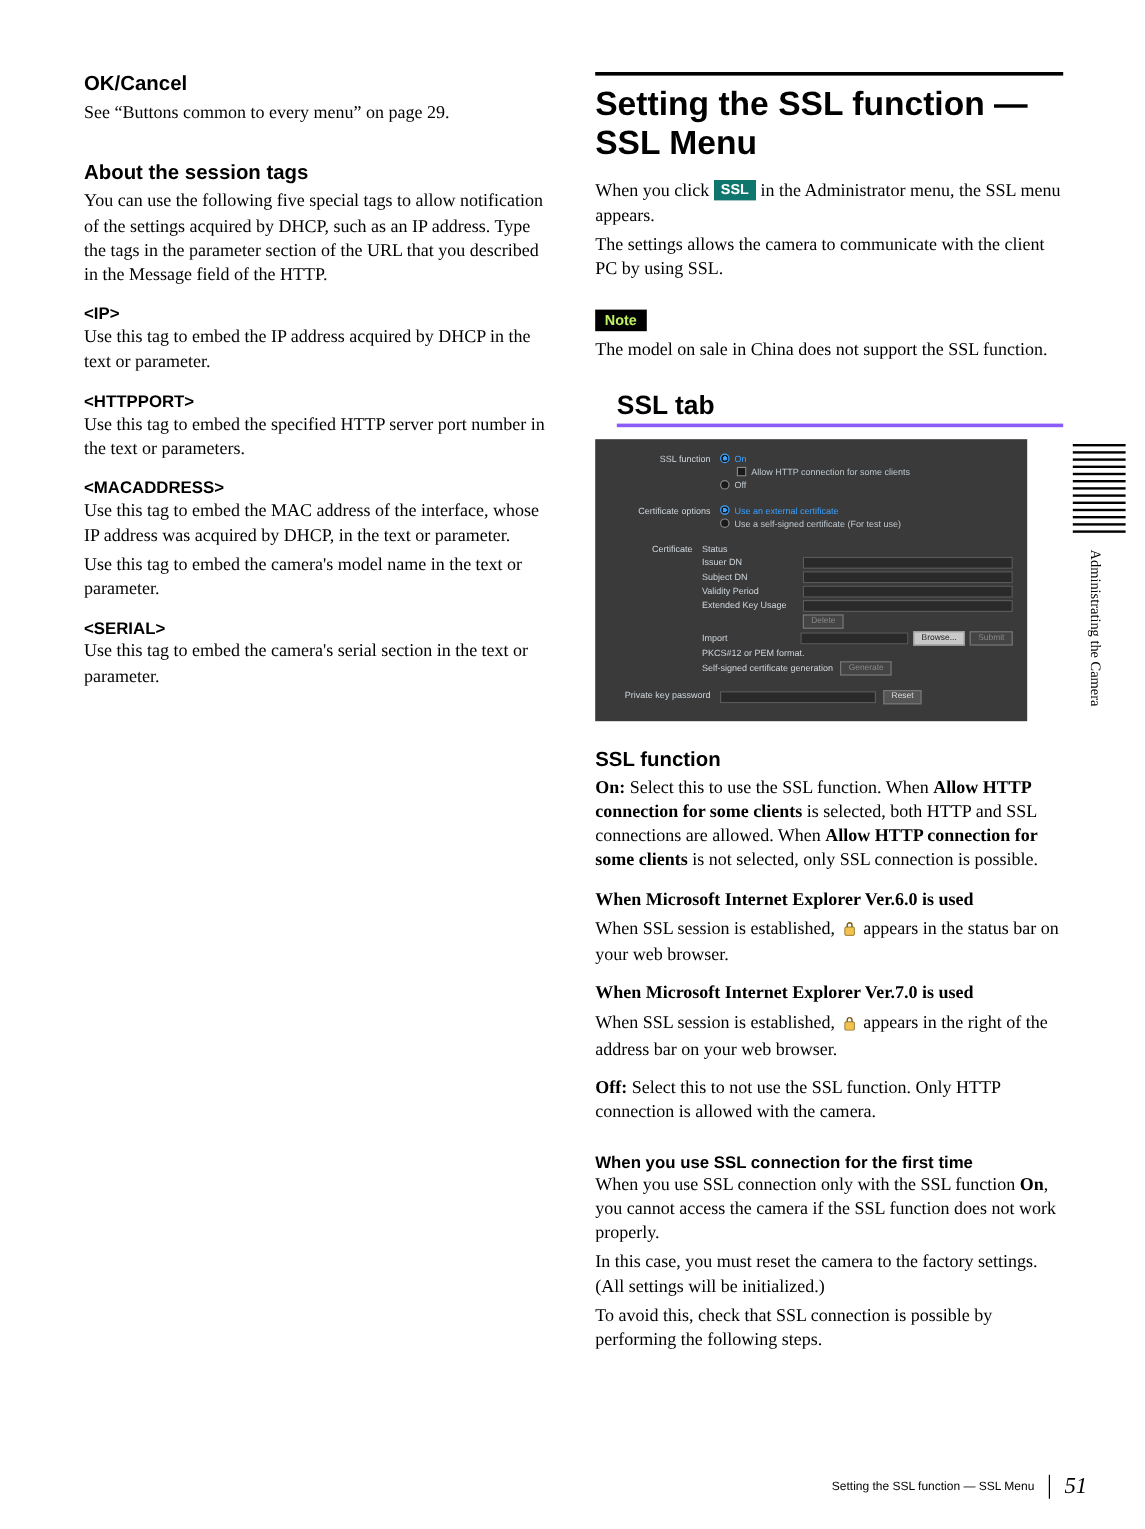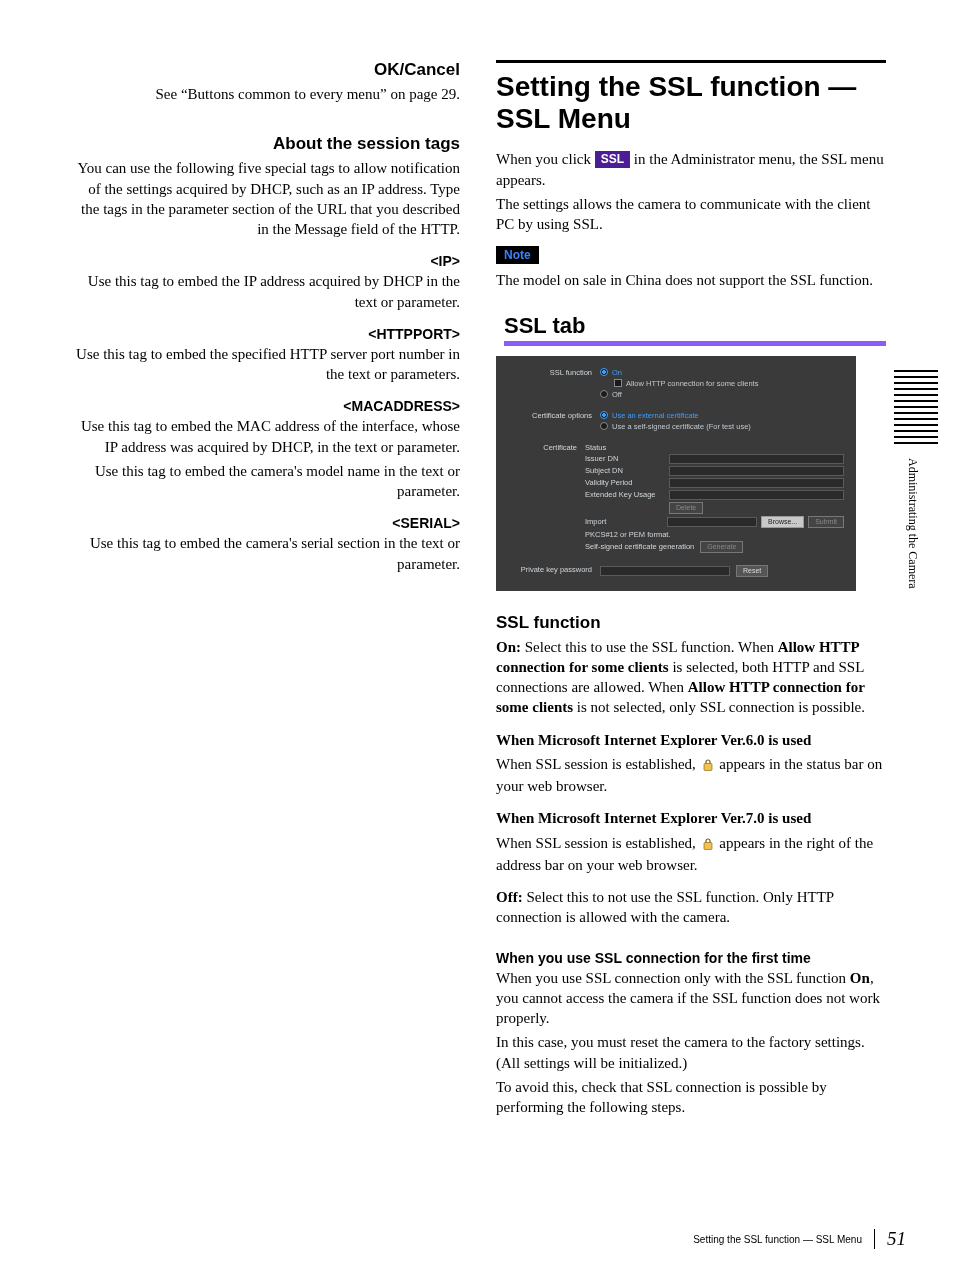--- a/index.html
+++ b/index.html
@@ -12,78 +12,78 @@
     font-size: 15px;
     color: #000;
     position: relative;
   }
   .page {
     padding: 60px 60px 0 70px;
     display: flex;
     gap: 36px;
   }
   .col { flex: 1; min-width: 0; }
-  .col-left { max-width: 390px; text-align: right; }
+  .col-left { max-width: 390px; }
   .col-right { max-width: 390px; }
   h2.section {
     font-family: Arial, Helvetica, sans-serif;
     font-weight: bold;
     font-size: 17px;
     margin: 0 0 4px 0;
   }
   h1.title {
     font-family: Arial, Helvetica, sans-serif;
     font-weight: bold;
     font-size: 28px;
     line-height: 1.15;
     margin: 0 0 14px 0;
     border-top: 3px solid #000;
     padding-top: 8px;
   }
   h2.subtitle-ruled {
     font-family: Arial, Helvetica, sans-serif;
     font-weight: bold;
     font-size: 22px;
-    margin: 22px 0 10px 8px;
-    border-bottom: 5px solid #8b5cf6;
+    margin: 22px 0 10px 18px;
+    border-bottom: 3px solid #8b5cf6;
     padding-bottom: 2px;
   }
   h3.h3 {
     font-family: Arial, Helvetica, sans-serif;
     font-weight: bold;
     font-size: 17px;
     margin: 22px 0 4px 0;
   }
   h4.h4 {
     font-family: Arial, Helvetica, sans-serif;
     font-weight: bold;
     font-size: 14px;
     margin: 14px 0 2px 0;
   }
   p { margin: 0 0 4px 0; line-height: 1.35; }
   .pill {
     display: inline-block;
-    background: #4c1d95;
+    background: #0f766e;
     color: #fff;
     font-family: Arial, Helvetica, sans-serif;
     font-weight: bold;
     font-size: 12px;
     padding: 1px 6px;
     line-height: 1.2;
     vertical-align: 1px;
   }
   .note-label {
     display: inline-block;
     background: #000;
-    color: #3b82f6;
+    color: #bef264;
     font-family: Arial, Helvetica, sans-serif;
     font-weight: bold;
     font-size: 12px;
     padding: 2px 8px;
-    margin: 8px 0 6px 0;
+    margin: 20px 0 6px 0;
   }
   .lock-icon { display: inline-block; vertical-align: -2px; margin: 0 2px; }
   b { font-weight: bold; }
   
   .shot {
     background: #3a3a3a;
     color: #bfc8cf;
     font-family: Arial, Helvetica, sans-serif;
     font-size: 7.5px;
     padding: 10px 12px 12px 12px;

